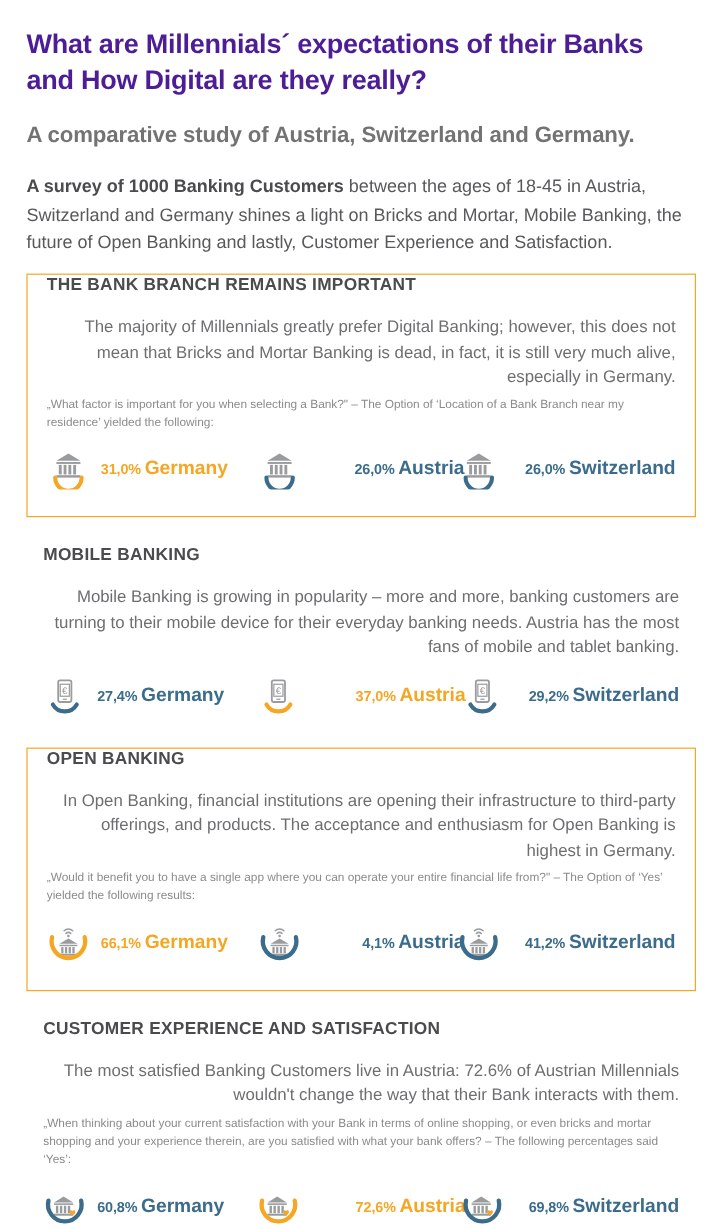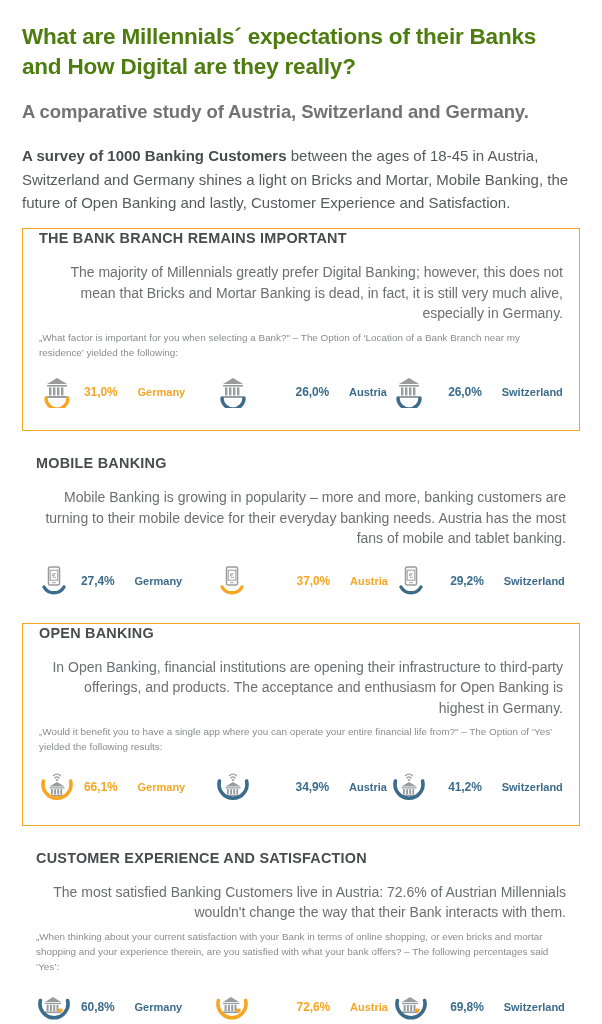--- a/index.html
+++ b/index.html
@@ -17,21 +17,21 @@
   }
   .page {
     width: 602px;
     min-height: 1024px;
     padding: 22px 22px 10px 22px;
     position: relative;
   }
 
   
   .h-main {
-    color: #4d7c0f;
+    color: #4c1d95;
     font-size: 22.5px;
     font-weight: bold;
     line-height: 1.33;
     letter-spacing: -0.2px;
     margin: 0 0 18px 0;
     max-width: 560px;
   }
   .h-sub {
     color: #737373;
     font-size: 18.5px;
@@ -93,41 +93,41 @@
     margin-bottom: 12px;
   }
   .stat {
     flex: 1 1 0;
     display: flex;
     align-items: center;
     gap: 9px;
     min-width: 0;
   }
   .stat.s2 { justify-content: space-between; padding-left: 4px; }
-  .stat.s3 { justify-content: center; padding-left: 4px; gap: 21px; }
+  .stat.s3 { justify-content: flex-end; padding-left: 4px; gap: 21px; }
   .stat-icon {
     width: 36px;
     height: 34px;
     flex: 0 0 36px;
     position: relative;
   }
   .stat-icon svg { display: block; width: 36px; height: 34px; }
   .stat-text {
     white-space: nowrap;
     line-height: 1;
   }
   .stat-pct {
     font-size: 12px;
     font-weight: bold;
     letter-spacing: -0.1px;
   }
   .stat-country {
-    font-size: 11px;
-    font-weight: bold;
-    margin-left: 20px;
+    font-size: 16px;
+    font-weight: bold;
+    margin-left: 3px;
   }
   .c-orange { color: #f5a623; }
   .c-blue   { color: #3b6c8c; }
 </style>
 </head>
 <body>
 
 <div class="page">
 
   <h1 class="h-main">What are Millennials´ expectations of their Banks and How Digital are they really?</h1>
@@ -282,21 +282,21 @@
       <rect x="10.5" y="18.3" width="15" height="1.2"></rect>
       <rect x="12" y="20.2" width="1.9" height="5.2"></rect>
       <rect x="15.1" y="20.2" width="1.9" height="5.2"></rect>
       <rect x="18.2" y="20.2" width="1.9" height="5.2"></rect>
       <rect x="21.3" y="20.2" width="1.9" height="5.2"></rect>
       <rect x="10.5" y="25.8" width="15" height="1.6"></rect>
     </g>
     <path d="M4.4 12 A14 14 0 1 0 31.6 12" fill="none" stroke="#3b6c8c" stroke-width="3.6" stroke-linecap="round"></path>
   </svg>
 </span>
-            <span class="stat-text"><span class="stat-pct c-blue">34,9%</span><span class="stat-country c-blue">Austria</span></span>
+            <span class="stat-text"><span class="stat-pct c-blue">4,1%</span><span class="stat-country c-blue">Austria</span></span>
           </div>
           <div class="stat s3">
             <span class="stat-icon">
   <svg viewBox="0 0 36 34">
     <g fill="none" stroke="#9a9b9d" stroke-width="1.2" stroke-linecap="round">
       <path d="M14.4 6.6 A5.2 5.2 0 0 1 21.6 6.6"></path>
       <path d="M15.9 9 A3 3 0 0 1 20.1 9"></path>
     </g>
     <circle cx="18" cy="11" r="1.1" fill="#9a9b9d"></circle>
     <g fill="#9a9b9d">

